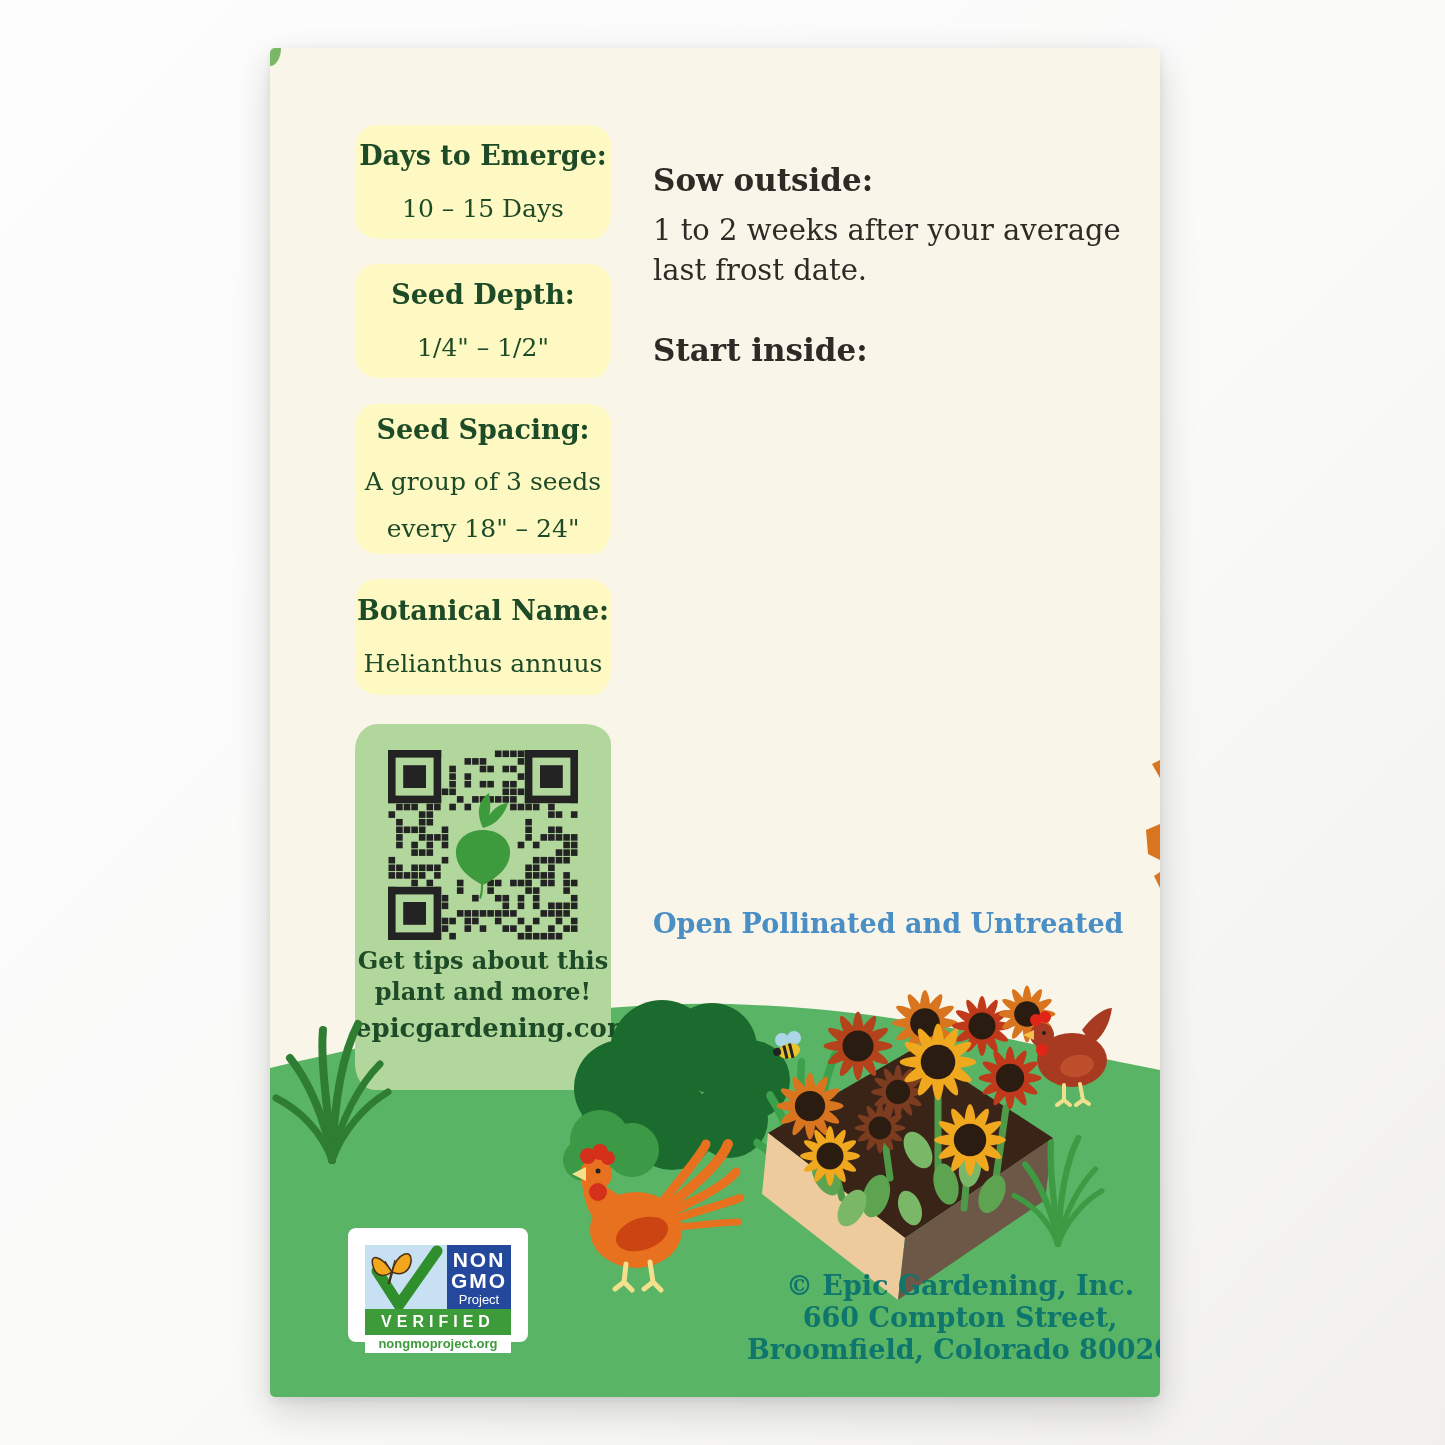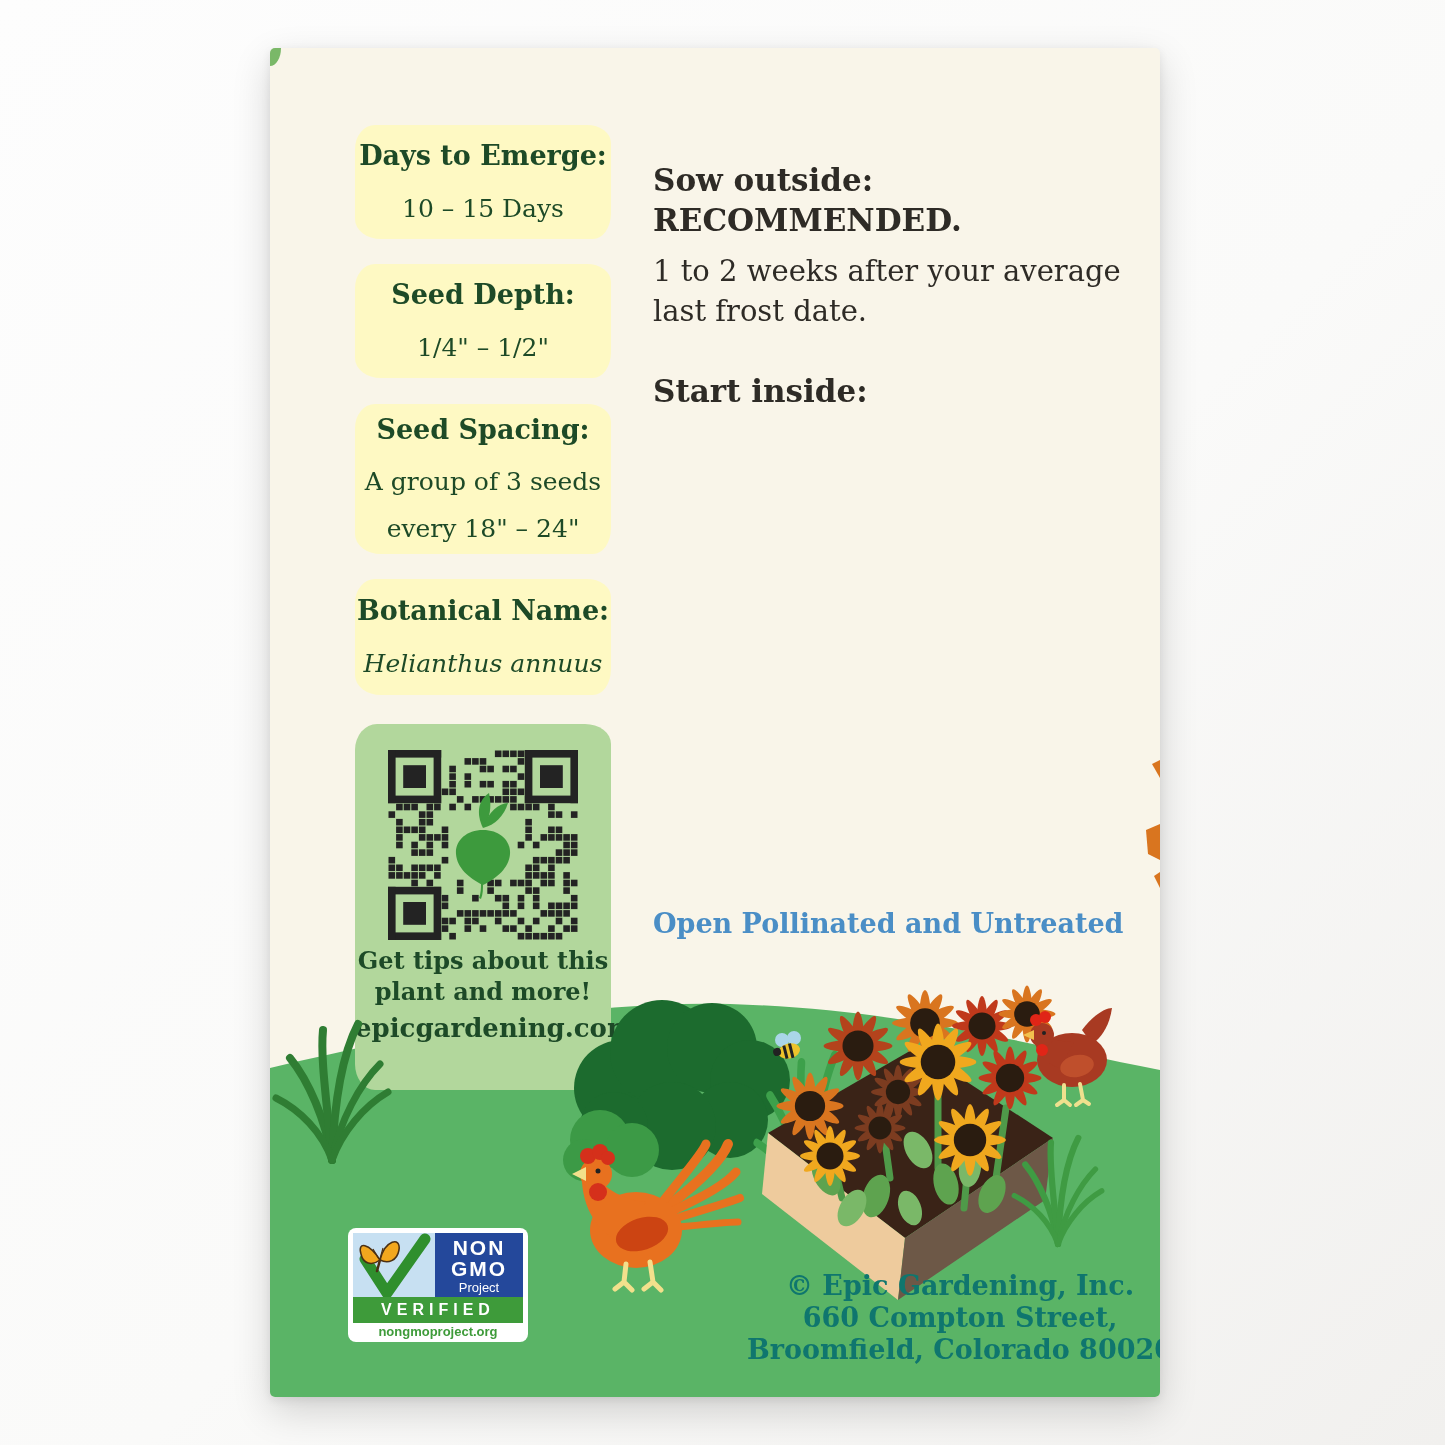--- a/index.html
+++ b/index.html
@@ -18,21 +18,21 @@
   
   .info-box{
     position:absolute;left:85px;width:256px;
     background:#fef9c3;
     border-radius:20px 24px 18px 26px / 24px 18px 26px 20px;
     display:flex;flex-direction:column;justify-content:center;align-items:center;
     text-align:center;color:#1d4a27;z-index:2;gap:16px;
   }
   .ib-label{font-weight:bold;font-size:27px;line-height:1.2;}
   .ib-value{font-size:25px;line-height:1.25;margin-top:4px;}
-  .ib-value.italic{font-style:italic;}
+  .ib-value.italic{}
   #box-emerge{top:77px;height:114px;}
   #box-depth{top:216px;height:114px;}
   #box-spacing{top:356px;height:150px;}
   #box-name{top:531px;height:116px;}
   .qr-panel{
     position:absolute;left:85px;top:676px;width:256px;height:366px;
     background:#b2d79c;border-radius:22px 26px 24px 20px / 26px 20px 22px 26px;
     z-index:2;text-align:center;color:#1d4a27;
   }
   .qr-panel svg.qr{display:block;margin:26px auto 6px auto;}
@@ -49,21 +49,21 @@
   .op-line{
     position:absolute;left:383px;top:860px;width:480px;z-index:2;
     color:#4a8ec6;font-size:27px;font-weight:bold;
   }
   
   svg.hill-layer{position:absolute;left:0;top:0;z-index:1;pointer-events:none;}
   svg.scene-layer{position:absolute;left:0;top:0;z-index:3;pointer-events:none;}
   
   .ngmo{
     position:absolute;left:78px;top:1180px;width:180px;height:114px;z-index:4;
-    background:#fff;border-radius:8px;padding:5px;box-sizing:border-box;
+    background:#fff;border-radius:8px;padding:17px;box-sizing:border-box;
     font-family:"Liberation Sans","DejaVu Sans",sans-serif;
     display:flex;flex-direction:column;
   }
   .ngmo-top{display:flex;height:64px;}
   .ngmo-sky{width:82px;background:#c7e0f2;position:relative;}
   .ngmo-navy{
     flex:1;background:#24489b;color:#fff;text-align:center;
     display:flex;flex-direction:column;justify-content:center;line-height:1;
   }
   .ngmo-navy .big{font-size:21px;font-weight:bold;letter-spacing:2px;}
@@ -322,21 +322,20 @@
     </svg>
     <div class="qr-cap">
       <div>Get tips about this</div>
       <div>plant and more!</div>
     </div>
     <div class="qr-site">epicgardening.com</div>
   </div>
 
   <div class="right-col">
     <div class="sow-head">Sow outside:</div>
-    <div class="sow-emph">RECOMMENDED.</div>
     <div class="sow-body">1 to 2 weeks after your average last frost date.</div>
     <div class="block-gap"></div>
     <div class="sow-head">Start inside:</div>
   </div>
 
   <div class="op-line">Open Pollinated and Untreated</div>
 
   <svg class="scene-layer" width="890" height="1349" viewBox="0 0 890 1349">
     <defs>
       <g id="sunf">

